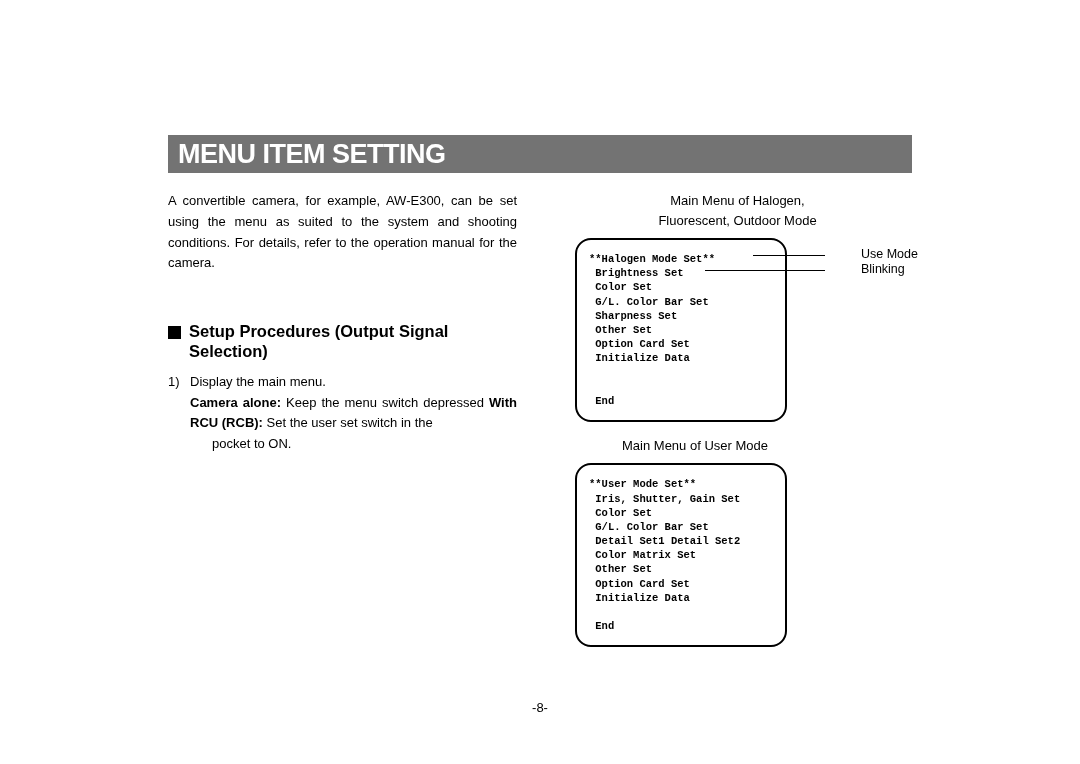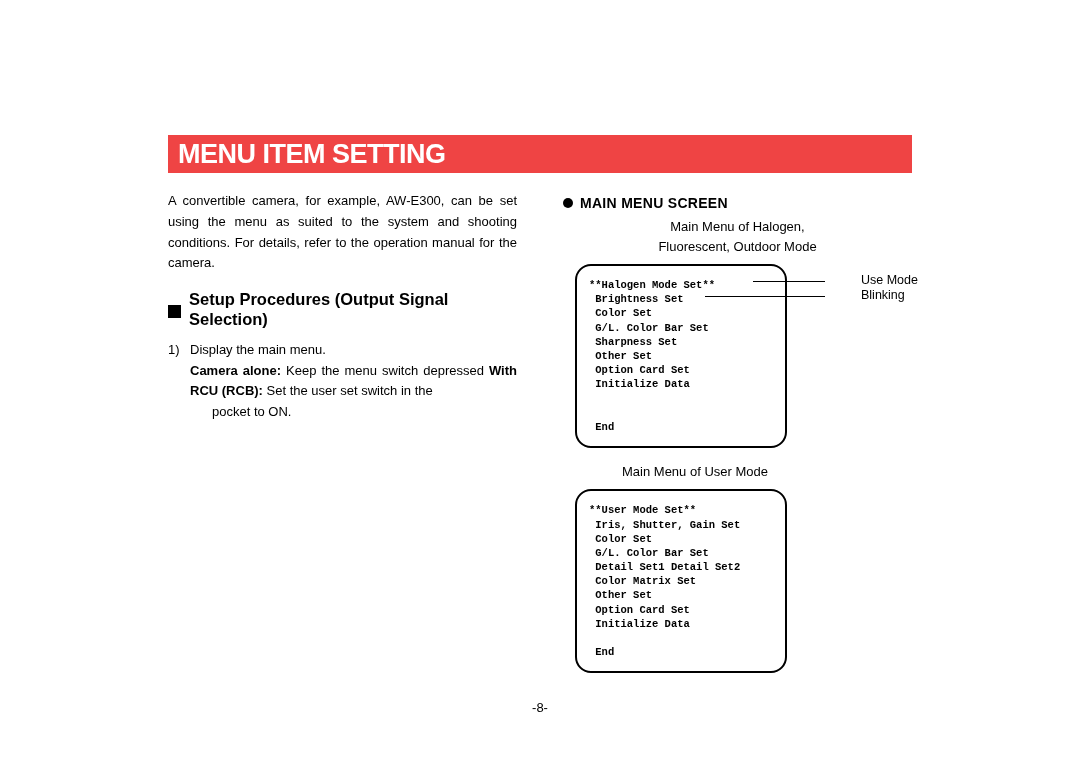--- a/index.html
+++ b/index.html
@@ -11,21 +11,21 @@
     color: #000;
     position: relative;
   }
   .page {
     position: absolute;
     left: 168px;
     top: 135px;
     width: 744px;
   }
   .title-bar {
-    background: #ef4444;
+    background: #737373;
     height: 38px;
     padding-left: 10px;
     display: flex;
     align-items: center;
   }
   .title-bar h1 {
     color: #fff;
     font-size: 27px;
     font-weight: 900;
     letter-spacing: -0.5px;
@@ -40,23 +40,23 @@
     flex: 1;
     position: relative;
   }
   .intro {
     font-size: 13px;
     line-height: 1.6;
     text-align: justify;
   }
   .section-header {
     display: flex;
-    align-items: center;
+    align-items: flex-start;
     gap: 8px;
-    margin-top: 16px;
+    margin-top: 48px;
     margin-bottom: 10px;
   }
   .square-bullet {
     width: 13px;
     height: 13px;
     background: #000;
     flex: 0 0 auto;
     margin-top: 4px;
   }
   .section-header h2 {
@@ -163,24 +163,20 @@
             <span>Display the main menu.</span><br>
             <b>Camera alone:</b><span> Keep the menu switch depressed</span>
             <b>With RCU (RCB):</b><span> Set the user set switch in the</span>
             <span class="indent">pocket to ON.</span>
           </div>
         </div>
       </div>
     </div>
 
     <div class="col right">
-      <div class="sub-header">
-        <span class="circle-bullet"></span>
-        <h3>MAIN MENU SCREEN</h3>
-      </div>
 
       <div class="caption" style="white-space:pre-line;">Main Menu of Halogen,
 Fluorescent, Outdoor Mode</div>
 
       <div class="screen-wrap">
         <div class="screen">**Halogen Mode Set**
  Brightness Set
  Color Set
  G/L. Color Bar Set
  Sharpness Set

